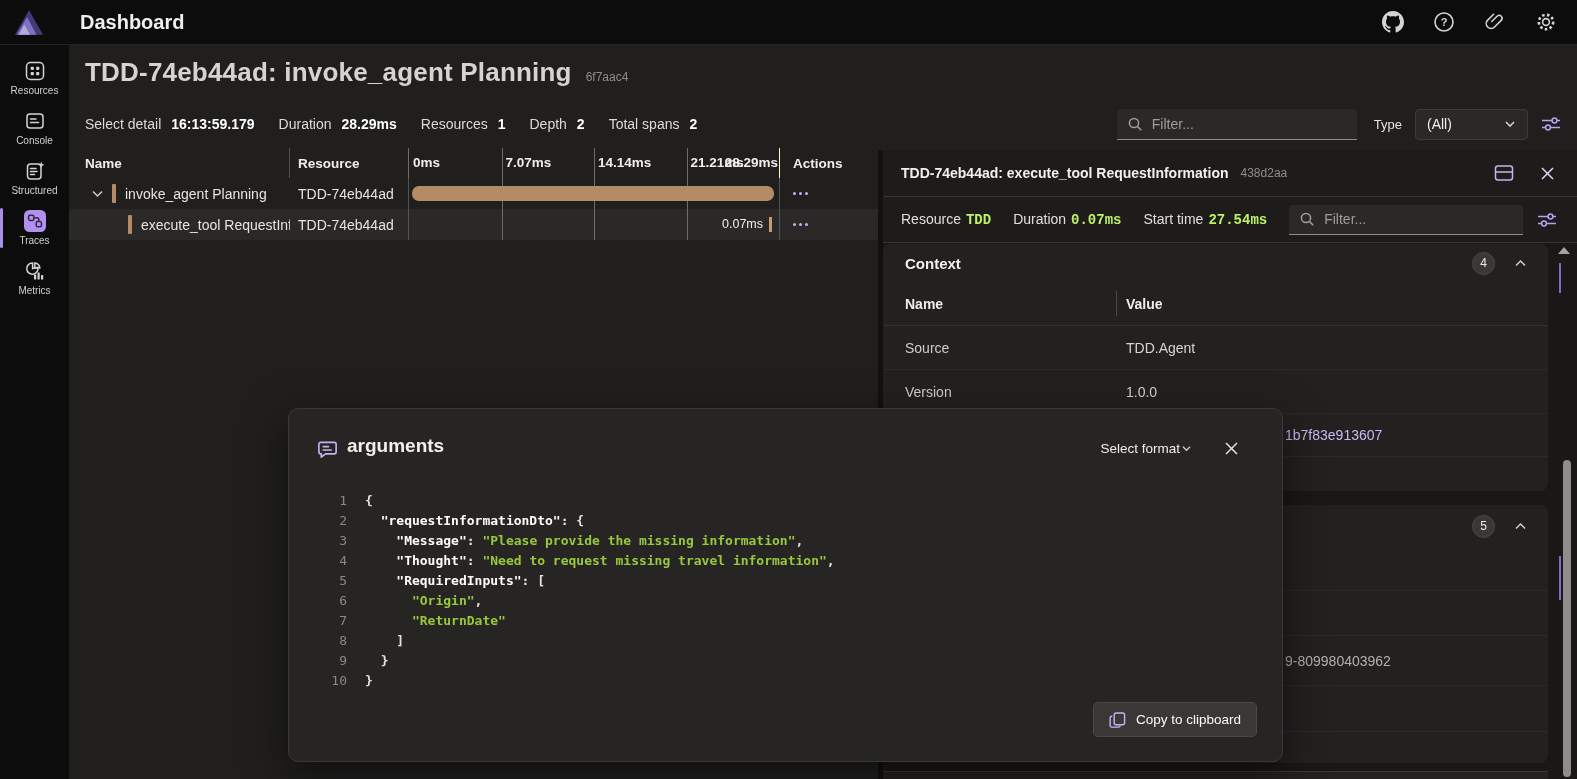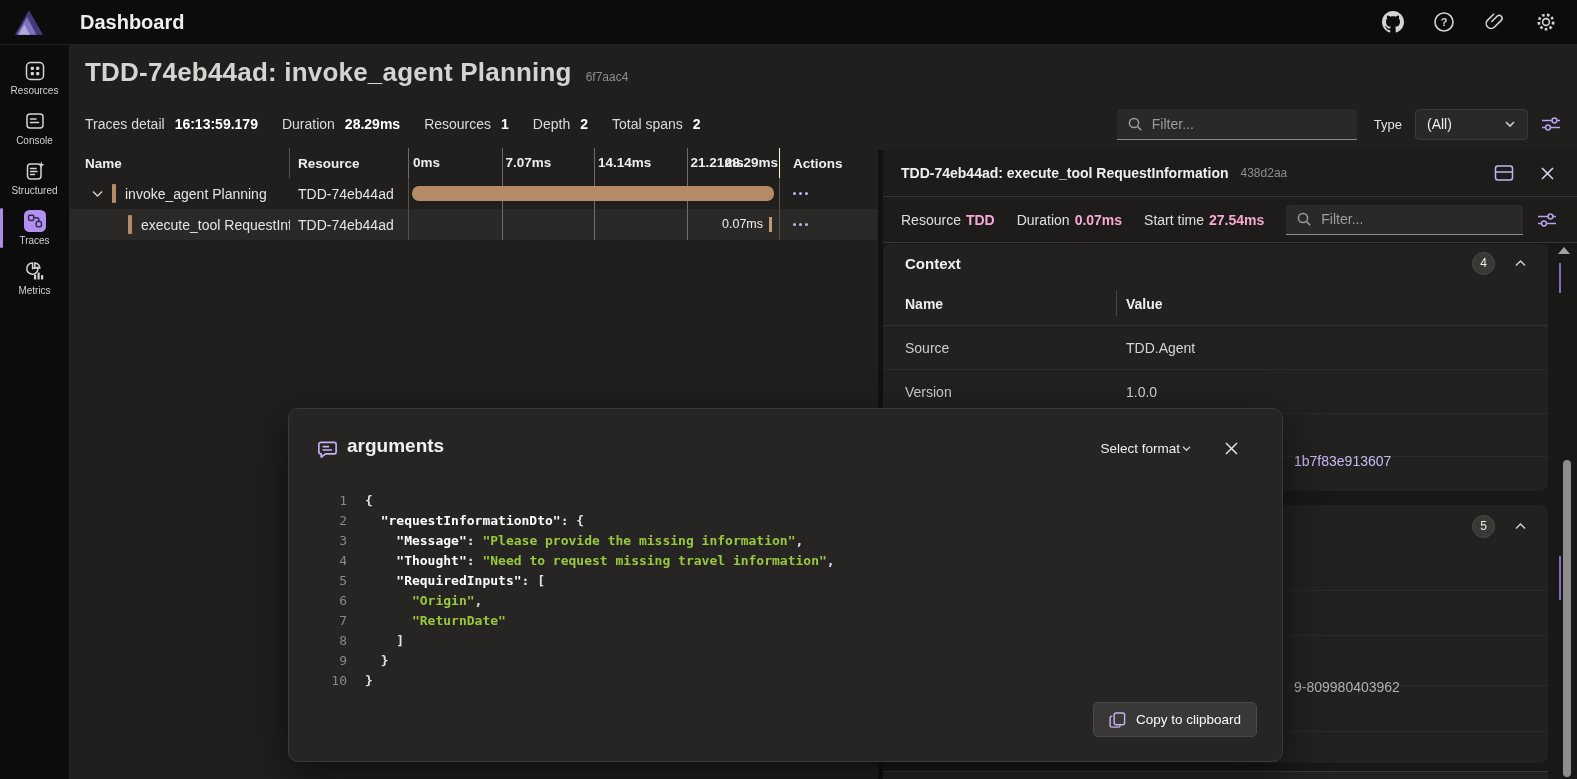--- a/index.html
+++ b/index.html
@@ -69,40 +69,40 @@
   .dots i { width:3px; height:3px; border-radius:50%; background:#c6b2f2; }
 
   
   .panel { position:absolute; top:105px; left:809px; right:0; bottom:0; background:#191817; border-left:5px solid #121110; }
   .p-head { height:47px; display:flex; align-items:center; padding:0 18px; background:#1d1c1b; border-bottom:1px solid #373533; }
   .p-title { font-size:14px; font-weight:700; color:#f2f0ee; white-space:nowrap; }
   .p-id { font-size:12px; color:#8f8d8a; margin-left:12px; }
   .p-icons { margin-left:auto; display:flex; align-items:center; gap:26px; padding-right:4px; }
   .p-meta { height:46px; display:flex; align-items:center; padding:0 18px; background:#1d1c1b; border-bottom:1px solid #373533; font-size:14px; color:#e0deda; white-space:nowrap; }
   .p-meta .mi { margin-right:22px; }
-  .p-meta b { color:#f9a8d4; font-weight:700; margin-left:5px; }
+  .p-meta b { color:#bef264; font-weight:700; margin-left:5px;font-family:Liberation Mono, monospace; }
   .p-meta .filter-box { margin-left:auto; }
   .p-meta .sliders-wrap { margin:0 2px 0 14px; }
   .p-body { position:absolute; top:94px; left:0; right:0; bottom:0; }
   .card { width:665px; background:#232120; border-radius:8px; margin-bottom:14px; overflow:hidden; position:relative; }
   .card-head { height:38px; display:flex; align-items:center; padding:0 16px 0 22px; }
   .card-title { font-size:15px; font-weight:700; color:#f2f0ee; }
   .badge { margin-left:auto; min-width:23px; height:23px; border-radius:50%; background:#3a3836; border:1px solid #4b4846;
     display:flex; align-items:center; justify-content:center; font-size:12px; color:#f3ecdb; }
   .chev-up { margin-left:19px; margin-right:5px; }
   .kv-head { display:flex; height:44px; align-items:center; font-weight:700; font-size:14px; color:#f0eeec;
     border-bottom:1px solid #343230; position:relative; }
   .kv-head .kn { width:233px; padding-left:22px; }
   .kv-head .kv { padding-left:10px; }
   .kv-divider { position:absolute; left:233px; top:9px; bottom:9px; width:1px; background:#4a4744; }
   .kv-row { display:flex; align-items:center; font-size:14px; color:#d6d4d1; border-bottom:1px solid #2c2a29; position:relative; }
   .kv-row .kn { width:233px; padding-left:22px; color:#cfcdc9; }
   .kv-row .kv { padding-left:10px; }
   .kv-row.noline { border-bottom:none; }
-  .frag { position:absolute; left:411px; top:50%; transform:translateY(-50%); white-space:nowrap;margin-top:26px; }
+  .frag { position:absolute; left:402px; top:50%; transform:translateY(-50%); white-space:nowrap; }
   .frag.link { color:#c9b8f5; }
   .frag.plain { color:#b3b1ae;text-align:center; }
   .p-bottom { position:absolute; left:0; bottom:0; width:665px; height:8px; background:#242221; border-top:1px solid #3a3837; }
   .sb-arrow { position:absolute; right:7px; top:97px; width:0; height:0;
     border-left:6px solid transparent; border-right:6px solid transparent; border-bottom:7px solid #a5a3a0; }
   .sb-thumb { position:absolute; right:6px; top:310px; bottom:2px; width:8px; border-radius:4px; background:#8f8d8b; }
   .p-mark { position:absolute; width:2px; background:#8268c8; right:16px; }
   .p-mark.m1 { top:113px; height:30px; }
   .p-mark.m2 { top:406px; height:44px; }
 
@@ -223,21 +223,21 @@
 
 <main class="main">
 
   <div class="page-head">
     <h1>TDD-74eb44ad: invoke_agent Planning</h1>
     <span class="short-id">6f7aac4</span>
   </div>
 
   <div class="toolbar">
     <div class="summary" id="trace-summary">
-        <span><span>Traces detail</span><b>16:13:59.179</b></span>
+        <span><span>Select detail</span><b>16:13:59.179</b></span>
         <span><span>Duration</span><b>28.29ms</b></span>
         <span><span>Resources</span><b>1</b></span>
         <span><span>Depth</span><b>2</b></span>
         <span><span>Total spans</span><b>2</b></span>
       </div>
     <div class="toolbar-right">
       <div class="filter-box">
         <span>
           <svg width="16" height="16" viewBox="0 0 16 16">
               <circle cx="7" cy="7" r="4.6" stroke="#9f9d9a" fill="none" stroke-width="1.5"></circle>

